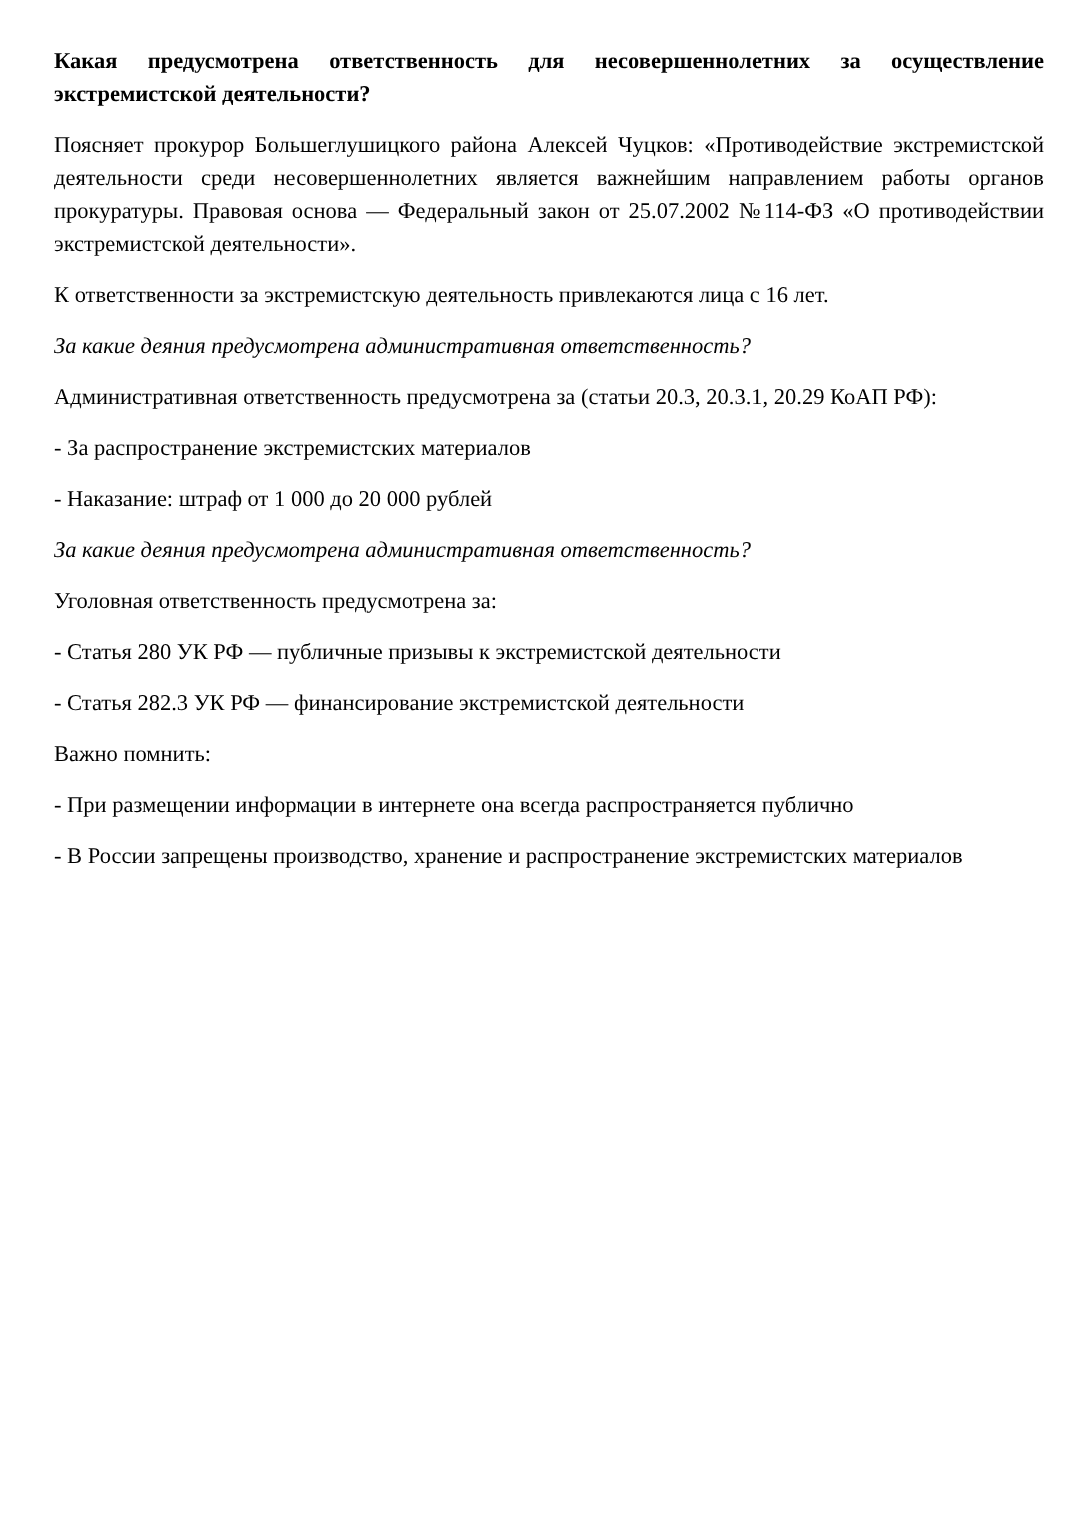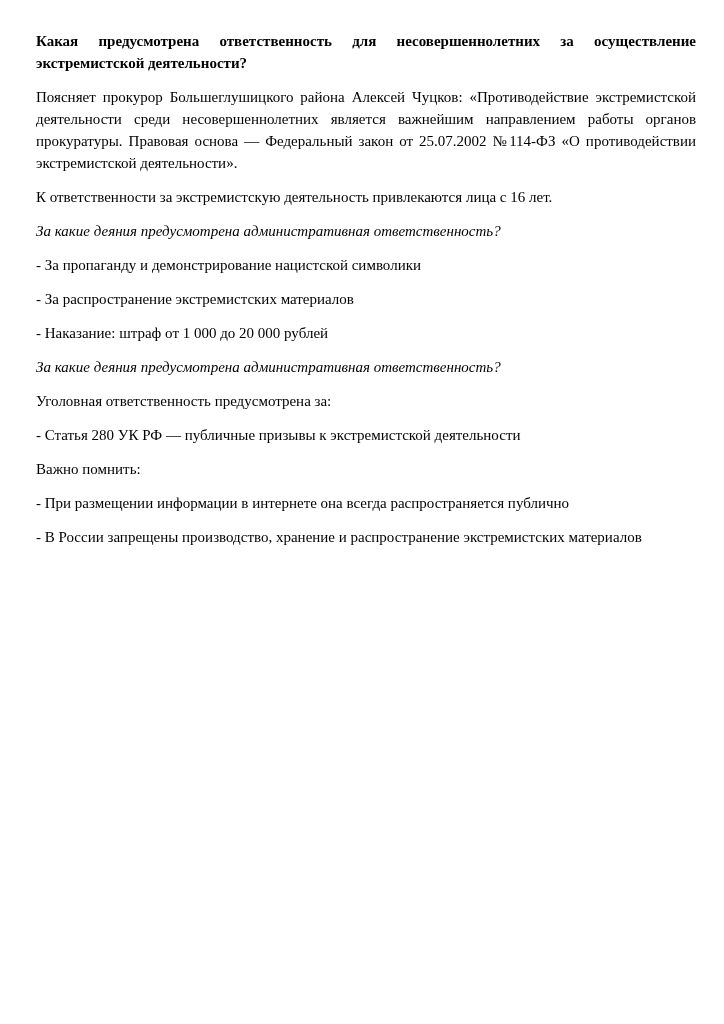--- a/index.html
+++ b/index.html
@@ -38,34 +38,35 @@
 
   <p class="title">Какая предусмотрена ответственность для несовершеннолетних за осуществление экстремистской деятельности?</p>
 
   <p>Поясняет прокурор Большеглушицкого района Алексей Чуцков: «Противодействие экстремистской деятельности среди несовершеннолетних является важнейшим направлением работы органов прокуратуры. Правовая основа — Федеральный закон от 25.07.2002 №114-ФЗ «О противодействии экстремистской деятельности».</p>
 
 
   <p>К ответственности за экстремистскую деятельность привлекаются лица с 16 лет.</p>
 
   <p class="italic">За какие деяния предусмотрена административная ответственность?</p>
 
+  <p>Административная ответственность предусмотрена за (статьи 20.3, 20.3.1, 20.29 КоАП РФ):</p>
 
-  <p>- За пропаганду и демонстрирование нацистской символики</p>
 
   <p>- За распространение экстремистских материалов</p>
 
 
   <p>- Наказание: штраф от 1 000 до 20 000 рублей</p>
 
   <p class="italic">За какие деяния предусмотрена административная ответственность?</p>
 
   <p>Уголовная ответственность предусмотрена за:</p>
 
   <p>- Статья 280 УК РФ — публичные призывы к экстремистской деятельности</p>
 
+  <p>- Статья 282.3 УК РФ — финансирование экстремистской деятельности</p>
 
 
   <p>Важно помнить:</p>
 
   <p>- При размещении информации в интернете она всегда распространяется публично</p>
 
   <p>- В России запрещены производство, хранение и распространение экстремистских материалов</p>
 
 
 </div>

